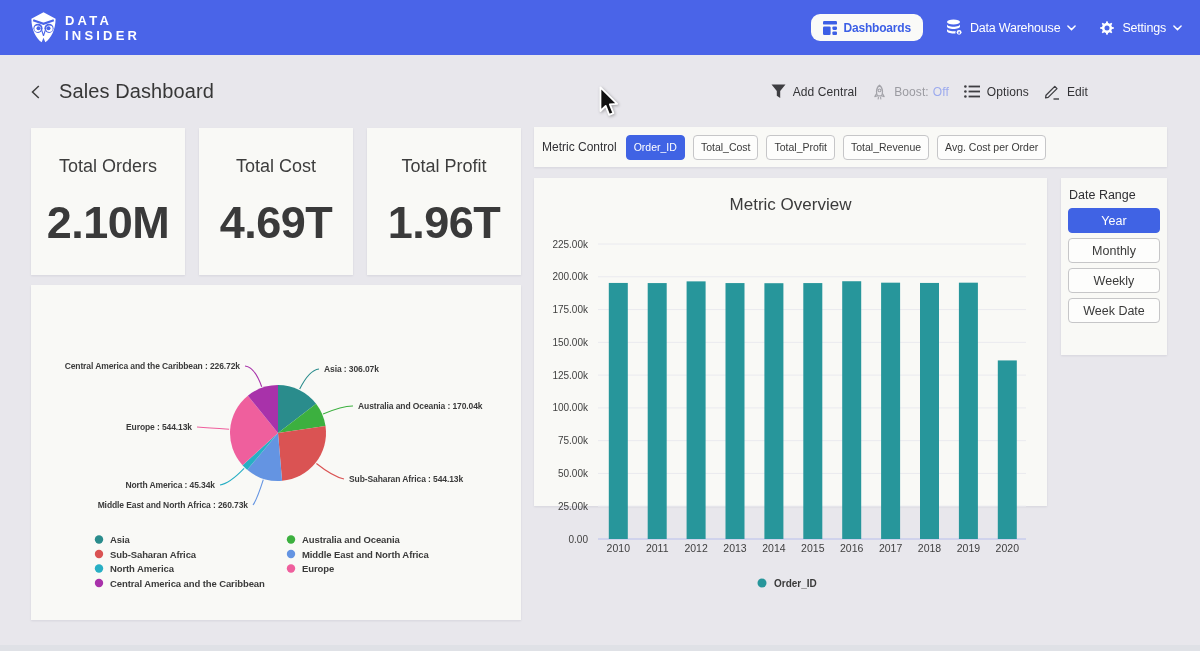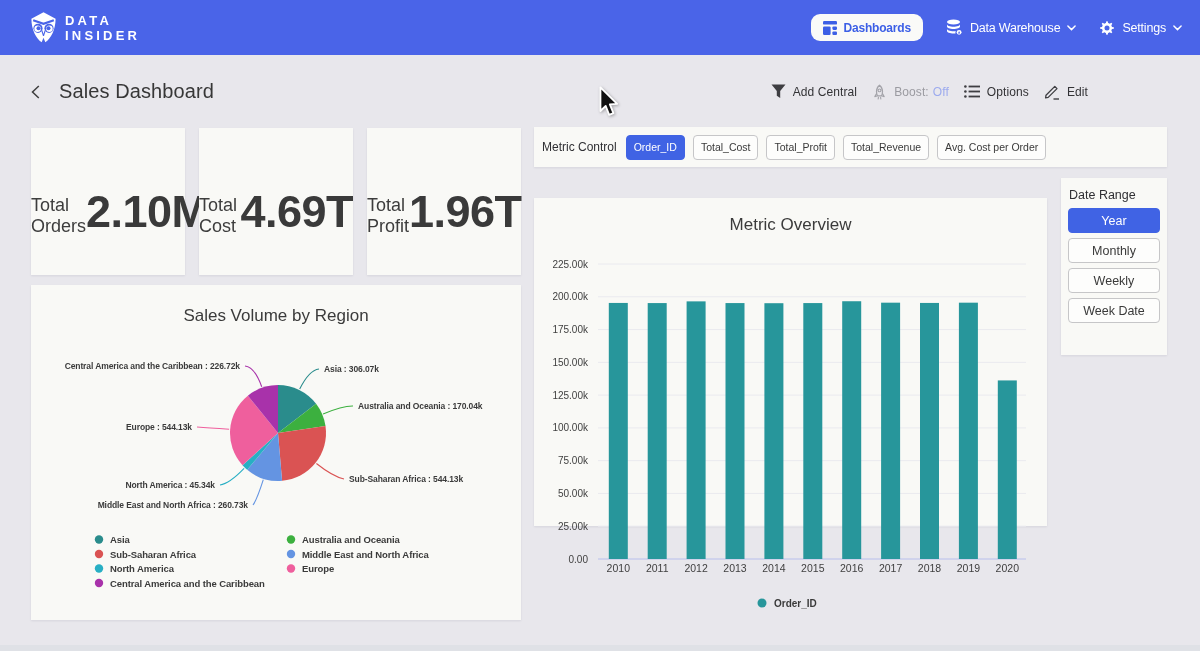--- a/index.html
+++ b/index.html
@@ -24,36 +24,36 @@
   .back-btn { width:14px; height:14px; margin-right:14px; cursor:pointer; display:flex; align-items:center; }
   .page-title { font-size:20px; font-weight:400; color:#373737; letter-spacing:0.1px; }
   .toolbar { margin-left:auto; display:flex; align-items:center; gap:15px; }
   .tool-item { display:flex; align-items:center; gap:7px; cursor:pointer; }
   .tool-item span { font-size:12px; font-weight:500; color:#333336; letter-spacing:0.1px; }
   .tool-item .muted { color:#9b9ba1; }
   .tool-item .boost-off { color:#9dabee; margin-left:-3px; }
 
   
   .card { position:absolute; background:#f9f9f6; box-shadow:0 1px 2px rgba(60,60,90,0.10); }
-  .kpi { width:154px; height:147px; top:128px; display:flex; flex-direction:row; align-items:center; }
+  .kpi { width:154px; height:147px; top:128px; display:flex; flex-direction:column; align-items:center; }
   .kpi .kpi-label { margin-top:28px; font-size:18px; color:#3d3d3d; }
   .kpi .kpi-value { margin-top:20px; font-size:45px; font-weight:700; color:#3a3a3a; letter-spacing:-0.5px; }
   .card-title { text-align:center; font-size:17px; color:#3b3b3b; }
 
   #pie-card { left:31px; top:285px; width:490px; height:335px; }
   #pie-card .card-title { margin-top:21px; }
   #pie-svg { position:absolute; left:0; top:0; }
 
   #metric-strip { position:absolute; left:534px; top:127px; width:633px; height:40px; background:#f9f9f6; box-shadow:0 1px 2px rgba(60,60,90,0.10); display:flex; align-items:center; padding-left:8px; }
   #metric-strip .strip-label { font-size:12px; font-weight:500; color:#2f2f33; margin-right:9px; }
   .chip-row { display:flex; align-items:center; gap:8px; }
   .chip { height:25px; padding:0 7px; display:flex; align-items:center; justify-content:center; font-size:10.5px; color:#3a3a3a; background:#fdfdfc; border:1px solid #c6c6c8; border-radius:4px; cursor:pointer; font-family:inherit; letter-spacing:0; }
   .chip.selected { background:#4063e4; border-color:#4063e4; color:#fff; }
 
-  #bar-card { left:534px; top:198px; width:513px; height:328px; }
+  #bar-card { left:534px; top:178px; width:513px; height:328px; }
   #bar-card .card-title { margin-top:17px; }
   #bar-svg { position:absolute; left:0; top:0; }
 
   #date-panel { left:1061px; top:178px; width:106px; height:177px; padding:8px 7px; }
   #date-panel .panel-label { font-size:12.5px; font-weight:500; color:#2f2f33; margin:2px 0 6px 1px; }
   #date-panel .chip { width:92px; height:25px; margin-bottom:5px; font-size:12.5px; }
 
   .bottom-strip { position:absolute; left:0; top:645px; width:1200px; height:6px; background:#dfe1e6; }
 
   #cursor { position:absolute; left:599px; top:86px; width:20px; height:32px; pointer-events:none; z-index:50; filter:drop-shadow(1px 1.5px 1.5px rgba(0,0,0,0.3)); }
@@ -169,21 +169,20 @@
   <section class="card kpi" style="left:199px">
     <div class="kpi-label">Total Cost</div>
     <div class="kpi-value">4.69T</div>
   </section>
   <section class="card kpi" style="left:367px">
     <div class="kpi-label">Total Profit</div>
     <div class="kpi-value">1.96T</div>
   </section>
 
   <section class="card" id="pie-card">
-    <div class="card-title">Sales Volume by Region</div>
     <svg id="pie-svg" width="490" height="335" viewBox="0 0 490 335">
         <path d="M247 148 L247.00 100.00 A48 48 0 0 1 285.10 118.81 Z" fill="#2a8c8c"></path>
         <path d="M268.7 104.1 Q278.0 85.2 288 84" fill="none" stroke="#2a8c8c" stroke-width="1.1"></path>
         <text x="293" y="84" text-anchor="start" dominant-baseline="central" font-size="8.5" font-weight="bold" fill="#3b3b3b" letter-spacing="-0.1">Asia : 306.07k</text>
         <path d="M247 148 L285.10 118.81 A48 48 0 0 1 294.50 141.10 Z" fill="#3cb03f"></path>
         <path d="M292.1 129.0 Q311.5 120.8 322 121" fill="none" stroke="#3cb03f" stroke-width="1.1"></path>
         <text x="327" y="121" text-anchor="start" dominant-baseline="central" font-size="8.5" font-weight="bold" fill="#3b3b3b" letter-spacing="-0.1">Australia and Oceania : 170.04k</text>
         <path d="M247 148 L294.50 141.10 A48 48 0 0 1 251.07 195.83 Z" fill="#da5353"></path>
         <path d="M285.4 178.5 Q301.8 191.5 313 194" fill="none" stroke="#da5353" stroke-width="1.1"></path>
         <text x="318" y="194" text-anchor="start" dominant-baseline="central" font-size="8.5" font-weight="bold" fill="#3b3b3b" letter-spacing="-0.1">Sub-Saharan Africa : 544.13k</text>

